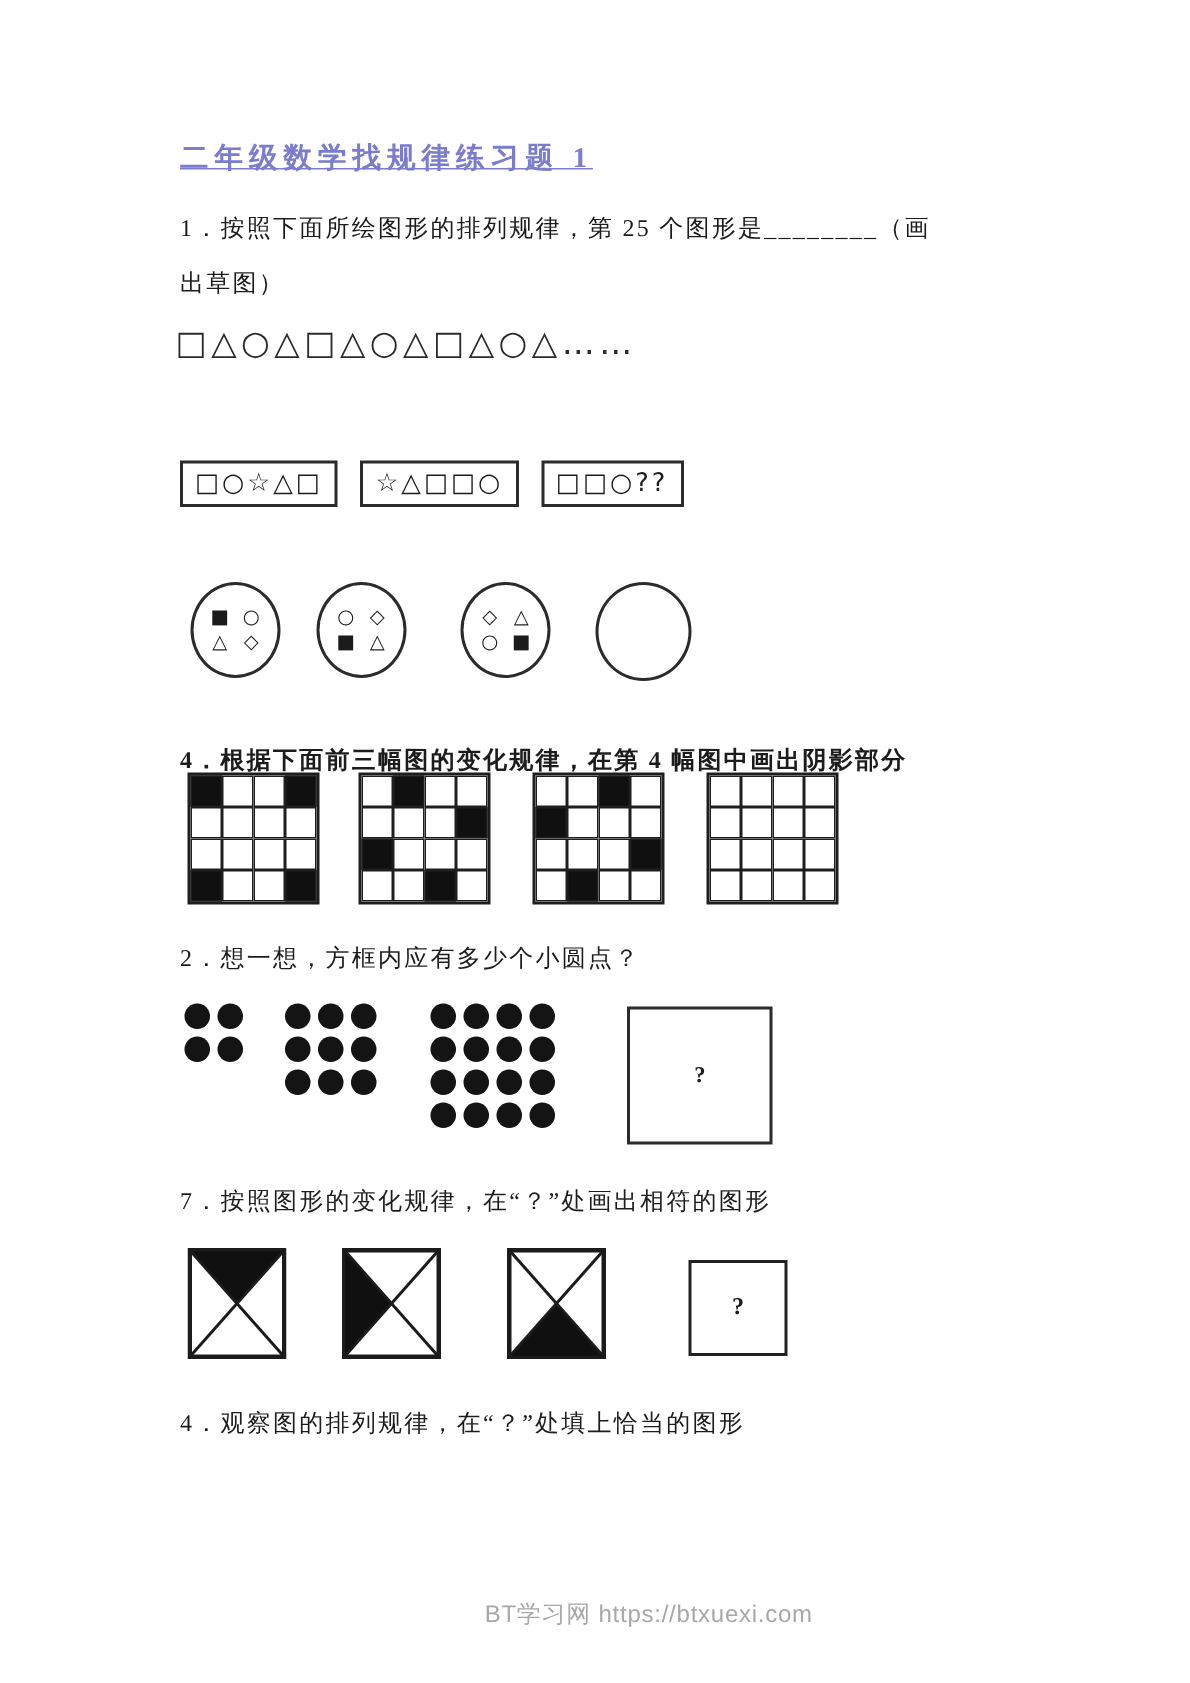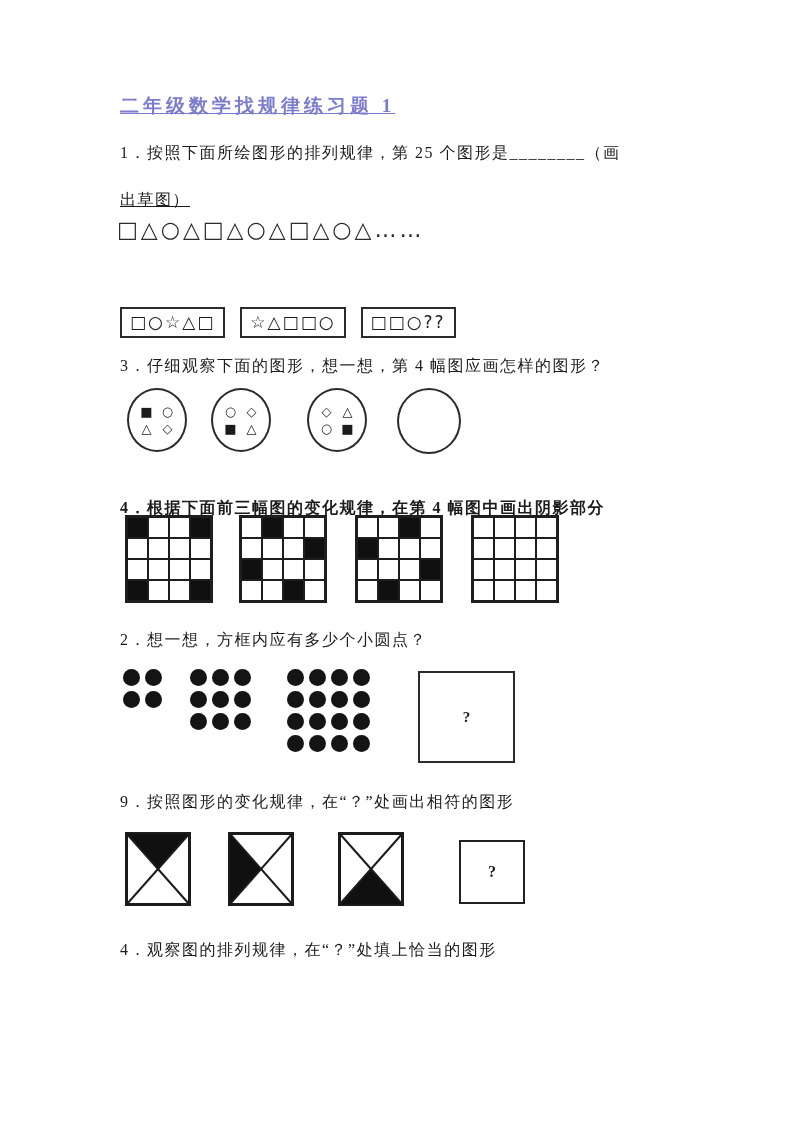--- a/index.html
+++ b/index.html
@@ -11,21 +11,21 @@
   .title {
     position:absolute; left:120px; top:92px; margin:0;
     font-size:19px; font-weight:bold; letter-spacing:4px;
     text-decoration:underline; line-height:28px; white-space:nowrap;
   }
   .qtext {
     position:absolute; left:120px; font-size:16px; letter-spacing:1.5px;
     line-height:26px; white-space:nowrap;
   }
   #q1l1 { top:140px; }
-  #q1l2 { top:187px;text-decoration:underline; }
+  #q1l2 { top:177px; }
   .seq {
     position:absolute; left:117px; top:217px; font-size:22px; letter-spacing:3px;
     font-family:"DejaVu Sans",sans-serif; color:#2b2b2b; white-space:nowrap;
   }
   #q2t { top:271px; }
   .row { position:absolute; display:flex; align-items:flex-start; }
   #q2boxes { left:120px; top:307px; gap:15px; }
   .shape-box {
     border:2px solid #2b2b2b; padding:1px 8px 2px;
     font-family:"DejaVu Sans",sans-serif; font-size:17px; letter-spacing:2px; line-height:24px;
@@ -92,21 +92,20 @@
   <div class="qtext" id="q1l1">1．按照下面所绘图形的排列规律，第 25 个图形是________（画</div>
   <div class="qtext" id="q1l2">出草图）</div>
   <div class="seq">□△○△□△○△□△○△……</div>
 
   <div class="row" id="q2boxes">
       <div class="shape-box">□○☆△□</div>
       <div class="shape-box">☆△□□○</div>
       <div class="shape-box">□□○??</div>
     </div>
 
-  <div class="qtext" id="q3t">3．仔细观察下面的图形，想一想，第 4 幅图应画怎样的图形？</div>
   <div class="row" id="q3circles">
       <div class="q3-circle">
         <div class="q3-inner">
           <span>■</span>
           <span>○</span>
           <span>△</span>
           <span>◇</span>
         </div>
       </div>
       <div class="q3-circle">
@@ -237,21 +236,21 @@
         <div class="dot"></div>
         <div class="dot"></div>
         <div class="dot"></div>
         <div class="dot"></div>
         <div class="dot"></div>
         <div class="dot"></div>
       </div>
       <div class="q5-box">?</div>
     </div>
 
-  <div class="qtext" id="q6t">9．按照图形的变化规律，在“？”处画出相符的图形</div>
+  <div class="qtext" id="q6t">7．按照图形的变化规律，在“？”处画出相符的图形</div>
   <div class="row" id="q6squares">
       <svg viewBox="0 0 66 74" width="66" height="74" class="q6-square">
         <rect x="1.5" y="1.5" width="63" height="71" fill="#ffffff" stroke="#1b1b1b" stroke-width="3"></rect>
         <polygon points="2,2 64,2 33,37" fill="#101010"></polygon>
         <line x1="2" y1="2" x2="64" y2="72" stroke="#1b1b1b" stroke-width="2"></line>
         <line x1="64" y1="2" x2="2" y2="72" stroke="#1b1b1b" stroke-width="2"></line>
       </svg>
       <svg viewBox="0 0 66 74" width="66" height="74" class="q6-square">
         <rect x="1.5" y="1.5" width="63" height="71" fill="#ffffff" stroke="#1b1b1b" stroke-width="3"></rect>
         <polygon points="2,2 33,37 2,72" fill="#101010"></polygon>
@@ -262,13 +261,14 @@
         <rect x="1.5" y="1.5" width="63" height="71" fill="#ffffff" stroke="#1b1b1b" stroke-width="3"></rect>
         <polygon points="2,72 33,37 64,72" fill="#101010"></polygon>
         <line x1="2" y1="2" x2="64" y2="72" stroke="#1b1b1b" stroke-width="2"></line>
         <line x1="64" y1="2" x2="2" y2="72" stroke="#1b1b1b" stroke-width="2"></line>
       </svg>
       <div class="q6-square q6-empty">?</div>
     </div>
 
   <div class="qtext" id="q7t">4．观察图的排列规律，在“？”处填上恰当的图形</div>
 
+  <div class="footer" style="color: rgb(168, 168, 168);">BT学习网 https://btxuexi.com</div>
 </div>
 
 </body></html>

